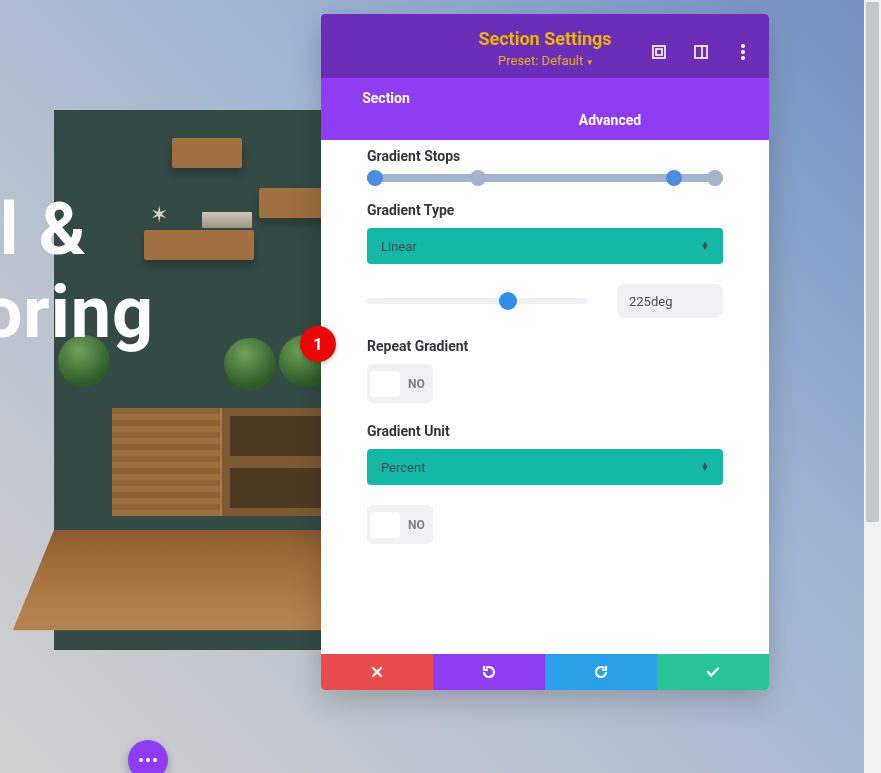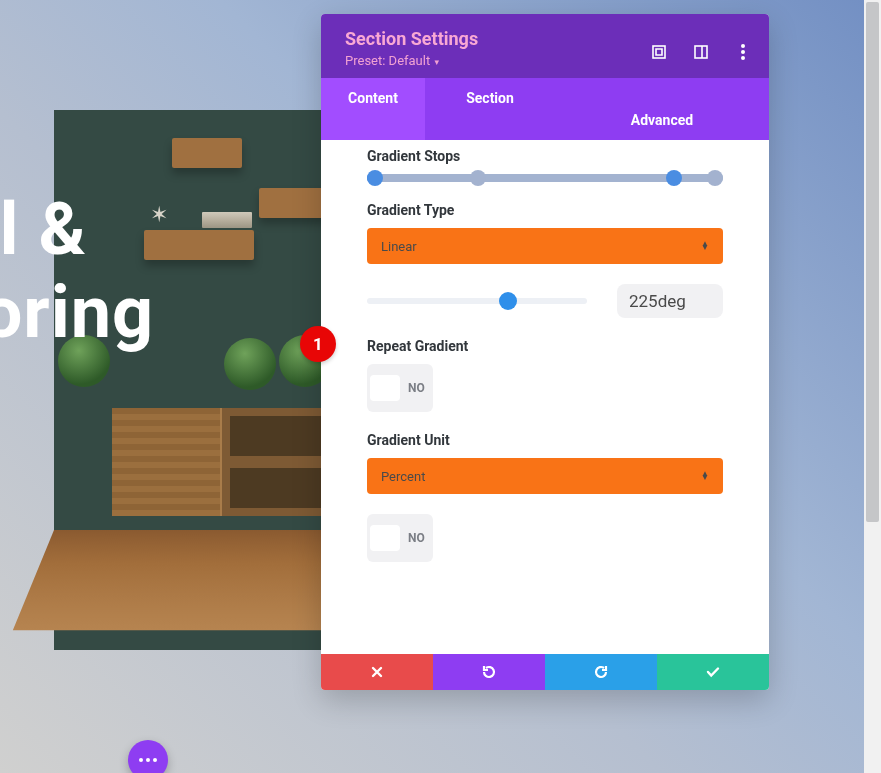--- a/index.html
+++ b/index.html
@@ -18,50 +18,50 @@
   .p2{left:170px;top:228px;}
   .p3{left:225px;top:225px;}
   .cabinet{position:absolute;left:58px;top:298px;width:218px;height:108px;background:#a97c4a;border-radius:2px;}
   .cab-draw{position:absolute;left:0;top:0;width:108px;height:108px;background:repeating-linear-gradient(0deg,#9b6f3e 0 6px,#8e6436 6px 12px);}
   .cab-open{position:absolute;right:0;top:0;width:108px;height:108px;background:#7e5a34;}
   .cab-inner1{position:absolute;left:8px;top:8px;right:8px;height:40px;background:#4d3a22;}
   .cab-inner2{position:absolute;left:8px;bottom:8px;right:8px;height:40px;background:#4d3a22;}
   .hero-text{position:absolute;left:-60px;top:106px;color:#fff;font-weight:700;font-size:72px;letter-spacing:1px;line-height:1.15;pointer-events:none;}
 
   .panel{position:absolute;left:321px;top:14px;width:448px;height:676px;background:#fff;border-radius:4px;box-shadow:0 10px 30px rgba(0,0,0,.2);display:flex;flex-direction:column;overflow:hidden;}
-  .panel-header{background:#6c2eb9;color:#f9a8d4;padding:14px 24px 10px;}
+  .panel-header{background:#6c2eb9;color:#eab308;padding:14px 24px 10px;text-align:center;}
   .panel-title{font-size:18px;font-weight:700;margin-bottom:4px;}
   .panel-preset{font-size:13px;opacity:.95;}
   .panel-preset .caret{font-size:9px;margin-left:2px;}
   .panel-head-icons{position:absolute;right:16px;top:28px;display:flex;gap:22px;align-items:center;}
   .pi{width:20px;height:20px;display:flex;align-items:center;justify-content:center;color:#fff;cursor:pointer;}
   .panel-tabs{display:flex;background:#8e3df2;color:#fff;font-weight:700;font-size:14px;}
   .tab{flex:0 0 auto;padding:12px 0;text-align:center;cursor:pointer;}
   .tab.content{background:#a24dff;width:104px;}
   .tab.design{width:130px;}
   .tab.advanced{flex:1;text-align:center;margin-top:22px;}
   .panel-body{flex:1;overflow:auto;padding:8px 30px 18px;color:#333;position:relative;}
   .field{margin:20px 16px;}
   .field-label{font-size:14px;font-weight:700;color:#32373c;margin-bottom:10px;display:flex;align-items:center;gap:8px;}
   .field-label.first{margin-top:0;}
   .help-row{display:inline-flex;gap:10px;margin-left:4px;}
   .circle-btn{width:24px;height:24px;border-radius:50%;background:#f1f1f3;display:flex;align-items:center;justify-content:center;font-size:13px;color:#4a4a4a;cursor:pointer;}
-  .select{display:flex;align-items:center;justify-content:space-between;background:#f97316;border-radius:4px;height:36px;padding:0 14px;font-size:13px;color:#4a4a4a;cursor:pointer;}
+  .select{display:flex;align-items:center;justify-content:space-between;background:#14b8a6;border-radius:4px;height:36px;padding:0 14px;font-size:13px;color:#4a4a4a;cursor:pointer;}
   .select-caret{display:flex;flex-direction:column;line-height:4px;font-size:8px;color:#4a4a4a;}
   .slider-track{position:relative;height:8px;border-radius:4px;}
   .stops-track{background:#a3b3d0;height:8px;border-radius:4px;}
   .seg-blue{position:absolute;left:0;top:0;height:8px;border-radius:4px;background:#4a8de2;width:8px;}
   .stop{position:absolute;top:-4px;width:16px;height:16px;border-radius:50%;cursor:pointer;}
   .stop.blue{background:#4a8de2;}
   .stop.gray{background:#a3b2cf;}
   .dir-row{display:flex;align-items:center;gap:30px;}
   .dir-slider{flex:1;position:relative;height:6px;background:#edf0f5;border-radius:3px;}
   .dir-thumb{position:absolute;top:-6px;width:18px;height:18px;border-radius:50%;background:#2f8fea;cursor:grab;}
-  .dir-input{width:106px;height:34px;background:#f1f1f3;border:none;border-radius:8px;padding:0 12px;font-size:17px;color:#4a4a4a;}
-  .toggle{display:inline-flex;align-items:center;background:#f1f1f3;border-radius:6px;height:48px;padding:3px 8px 3px 3px;cursor:pointer;gap:8px;}
+  .dir-input{width:106px;height:34px;background:#f1f1f3;border:none;border-radius:8px;padding:0 12px;font-size:13px;color:#4a4a4a;}
+  .toggle{display:inline-flex;align-items:center;background:#f1f1f3;border-radius:6px;height:39px;padding:3px 8px 3px 3px;cursor:pointer;gap:8px;}
   .toggle-knob{width:30px;height:26px;background:#fff;border-radius:4px;}
   .toggle-label{font-size:12px;font-weight:700;color:#7b7e85;}
 
   .panel-footer{display:flex;height:36px;}
   .fbtn{flex:1;display:flex;align-items:center;justify-content:center;color:#fff;font-size:16px;cursor:pointer;}
   .fb-red{background:#e84b4b;}
   .fb-purple{background:#8e3df2;}
   .fb-blue{background:#2aa0e8;}
   .fb-green{background:#29c49a;}
 
@@ -124,21 +124,20 @@
         <svg width="4" height="16" viewBox="0 0 4 16" fill="#fff">
             <circle cx="2" cy="2" r="2"></circle>
             <circle cx="2" cy="8" r="2"></circle>
             <circle cx="2" cy="14" r="2"></circle>
           </svg>
       </div>
     </div>
   </div>
 
   <div class="panel-tabs">
-    <div class="tab content">Content</div>
     <div class="tab design">Section</div>
     <div class="tab advanced">Advanced</div>
   </div>
 
   <div class="panel-body">
 
     <div class="field" style="margin-top:0">
       <div class="field-label first">Gradient Stops</div>
       <div class="slider-track stops-track">
         <div class="seg-blue" style="width:12px"></div>

